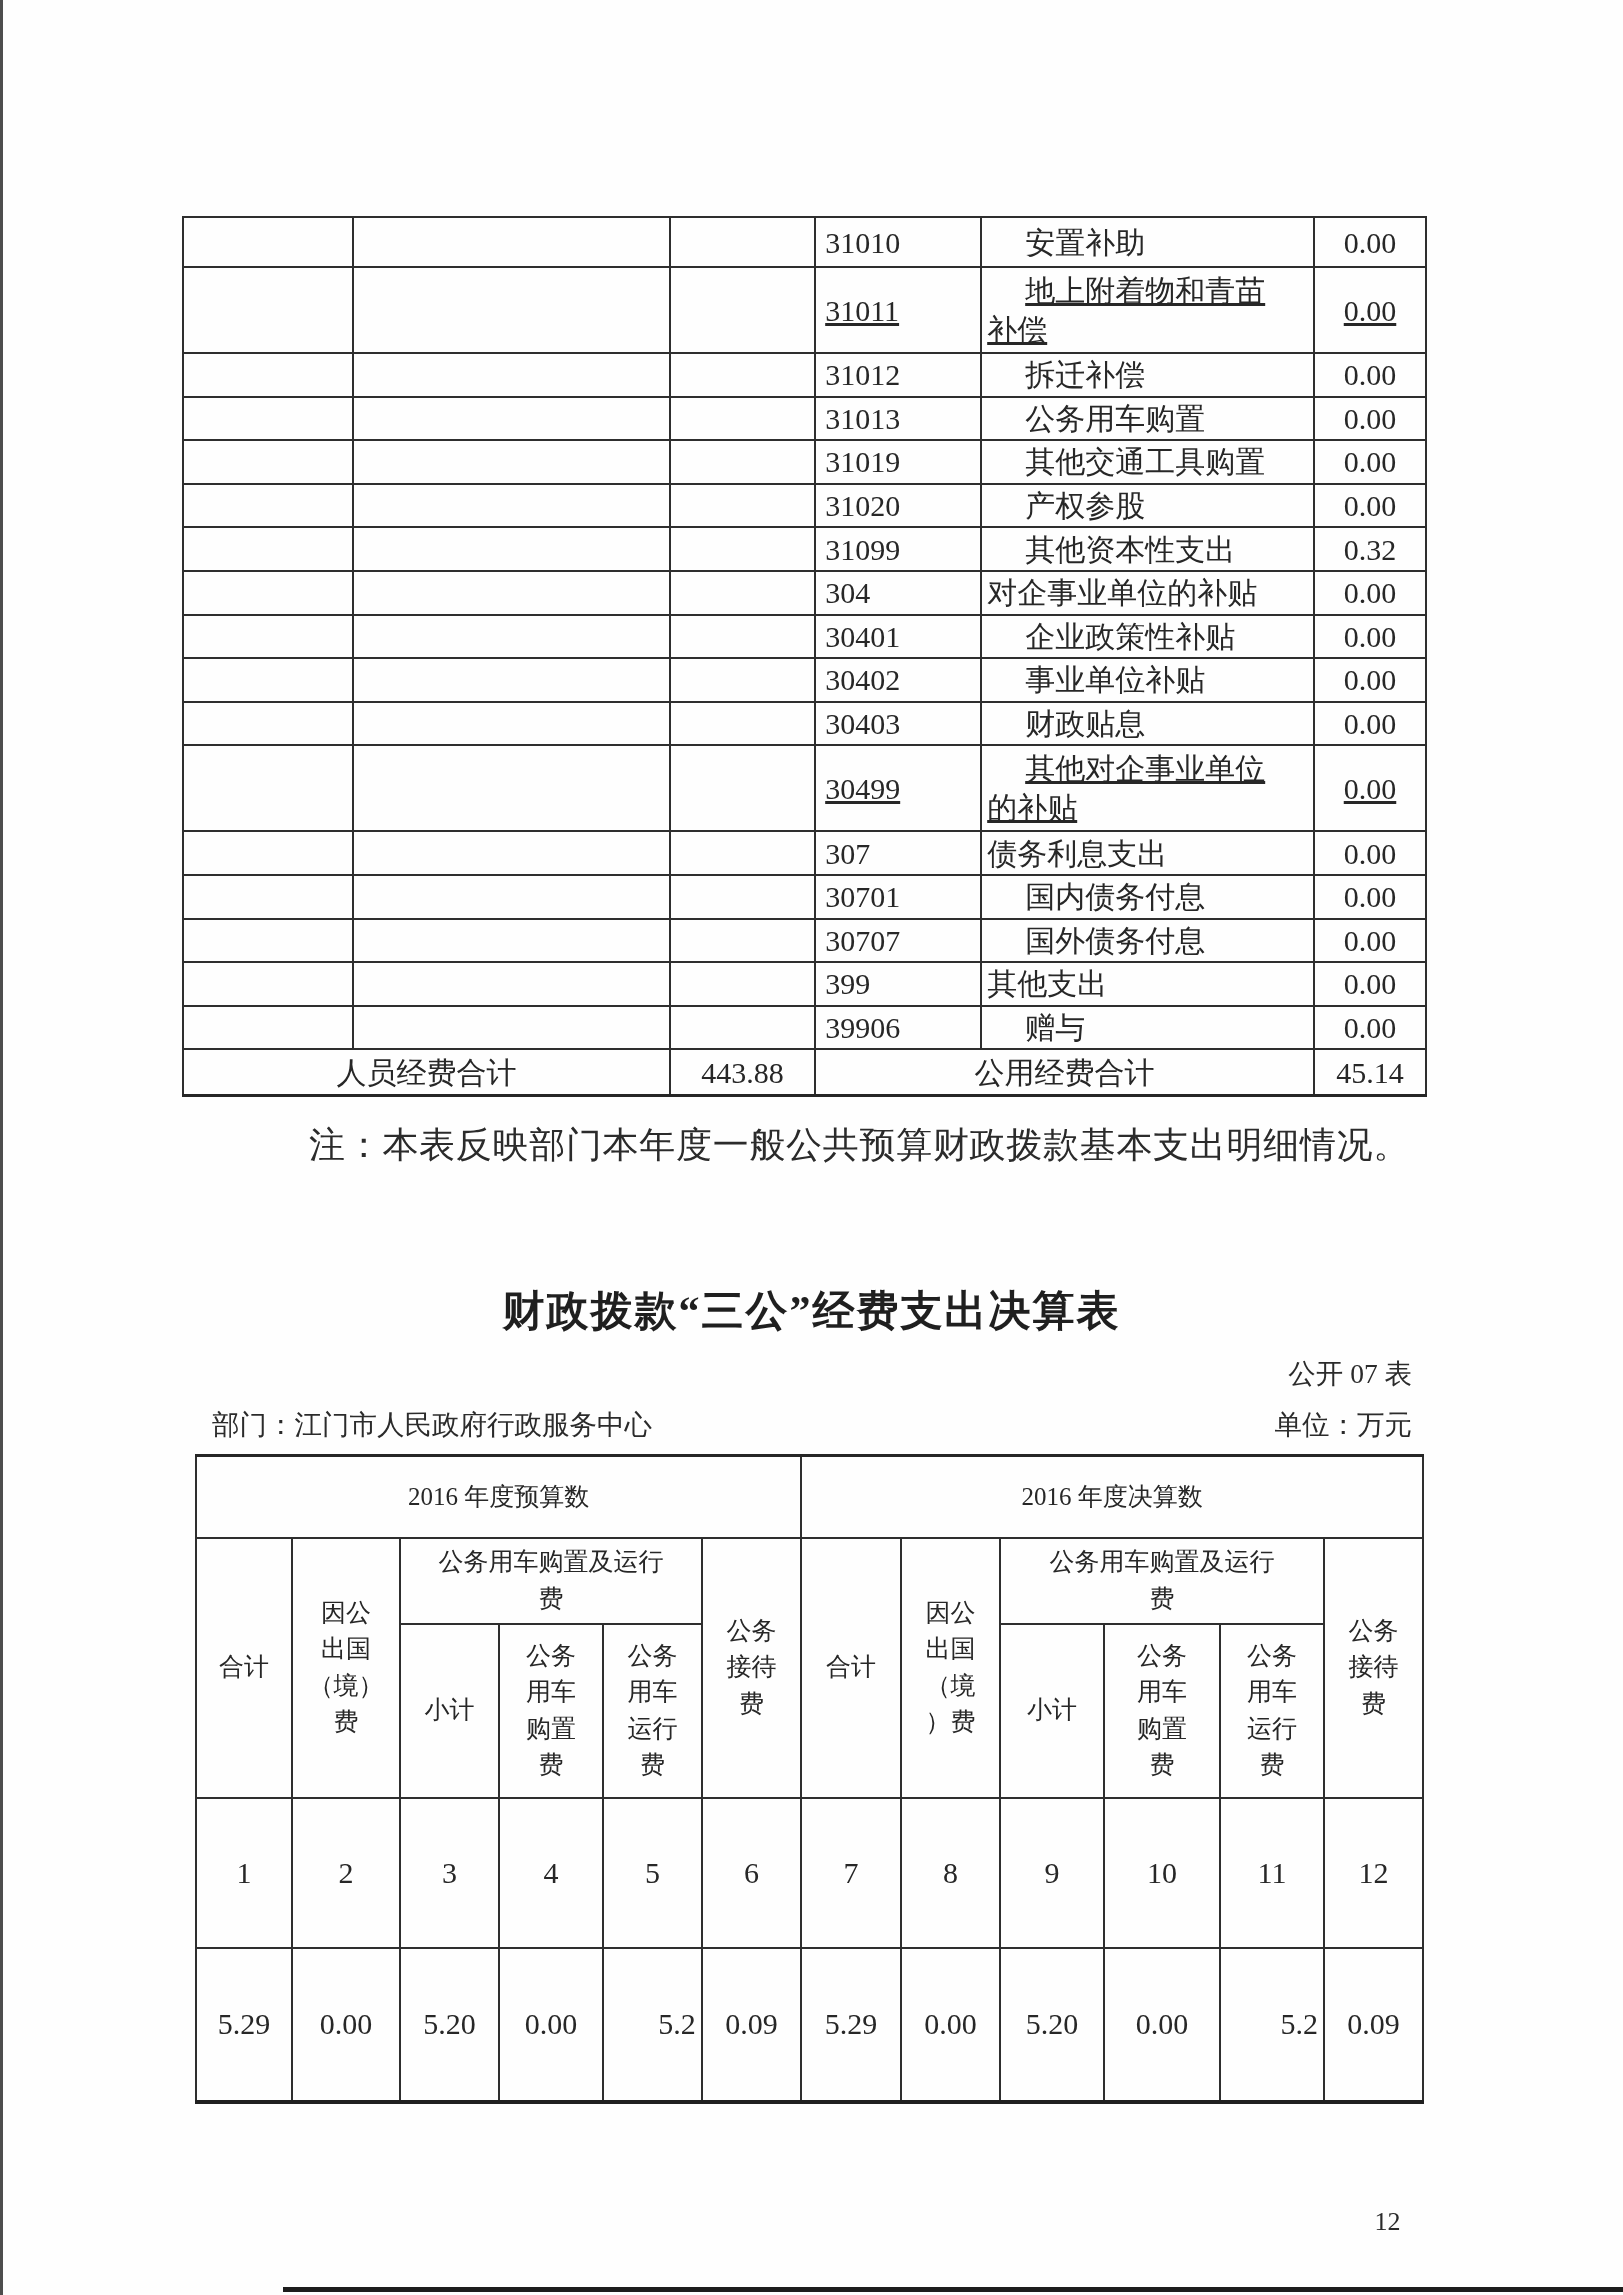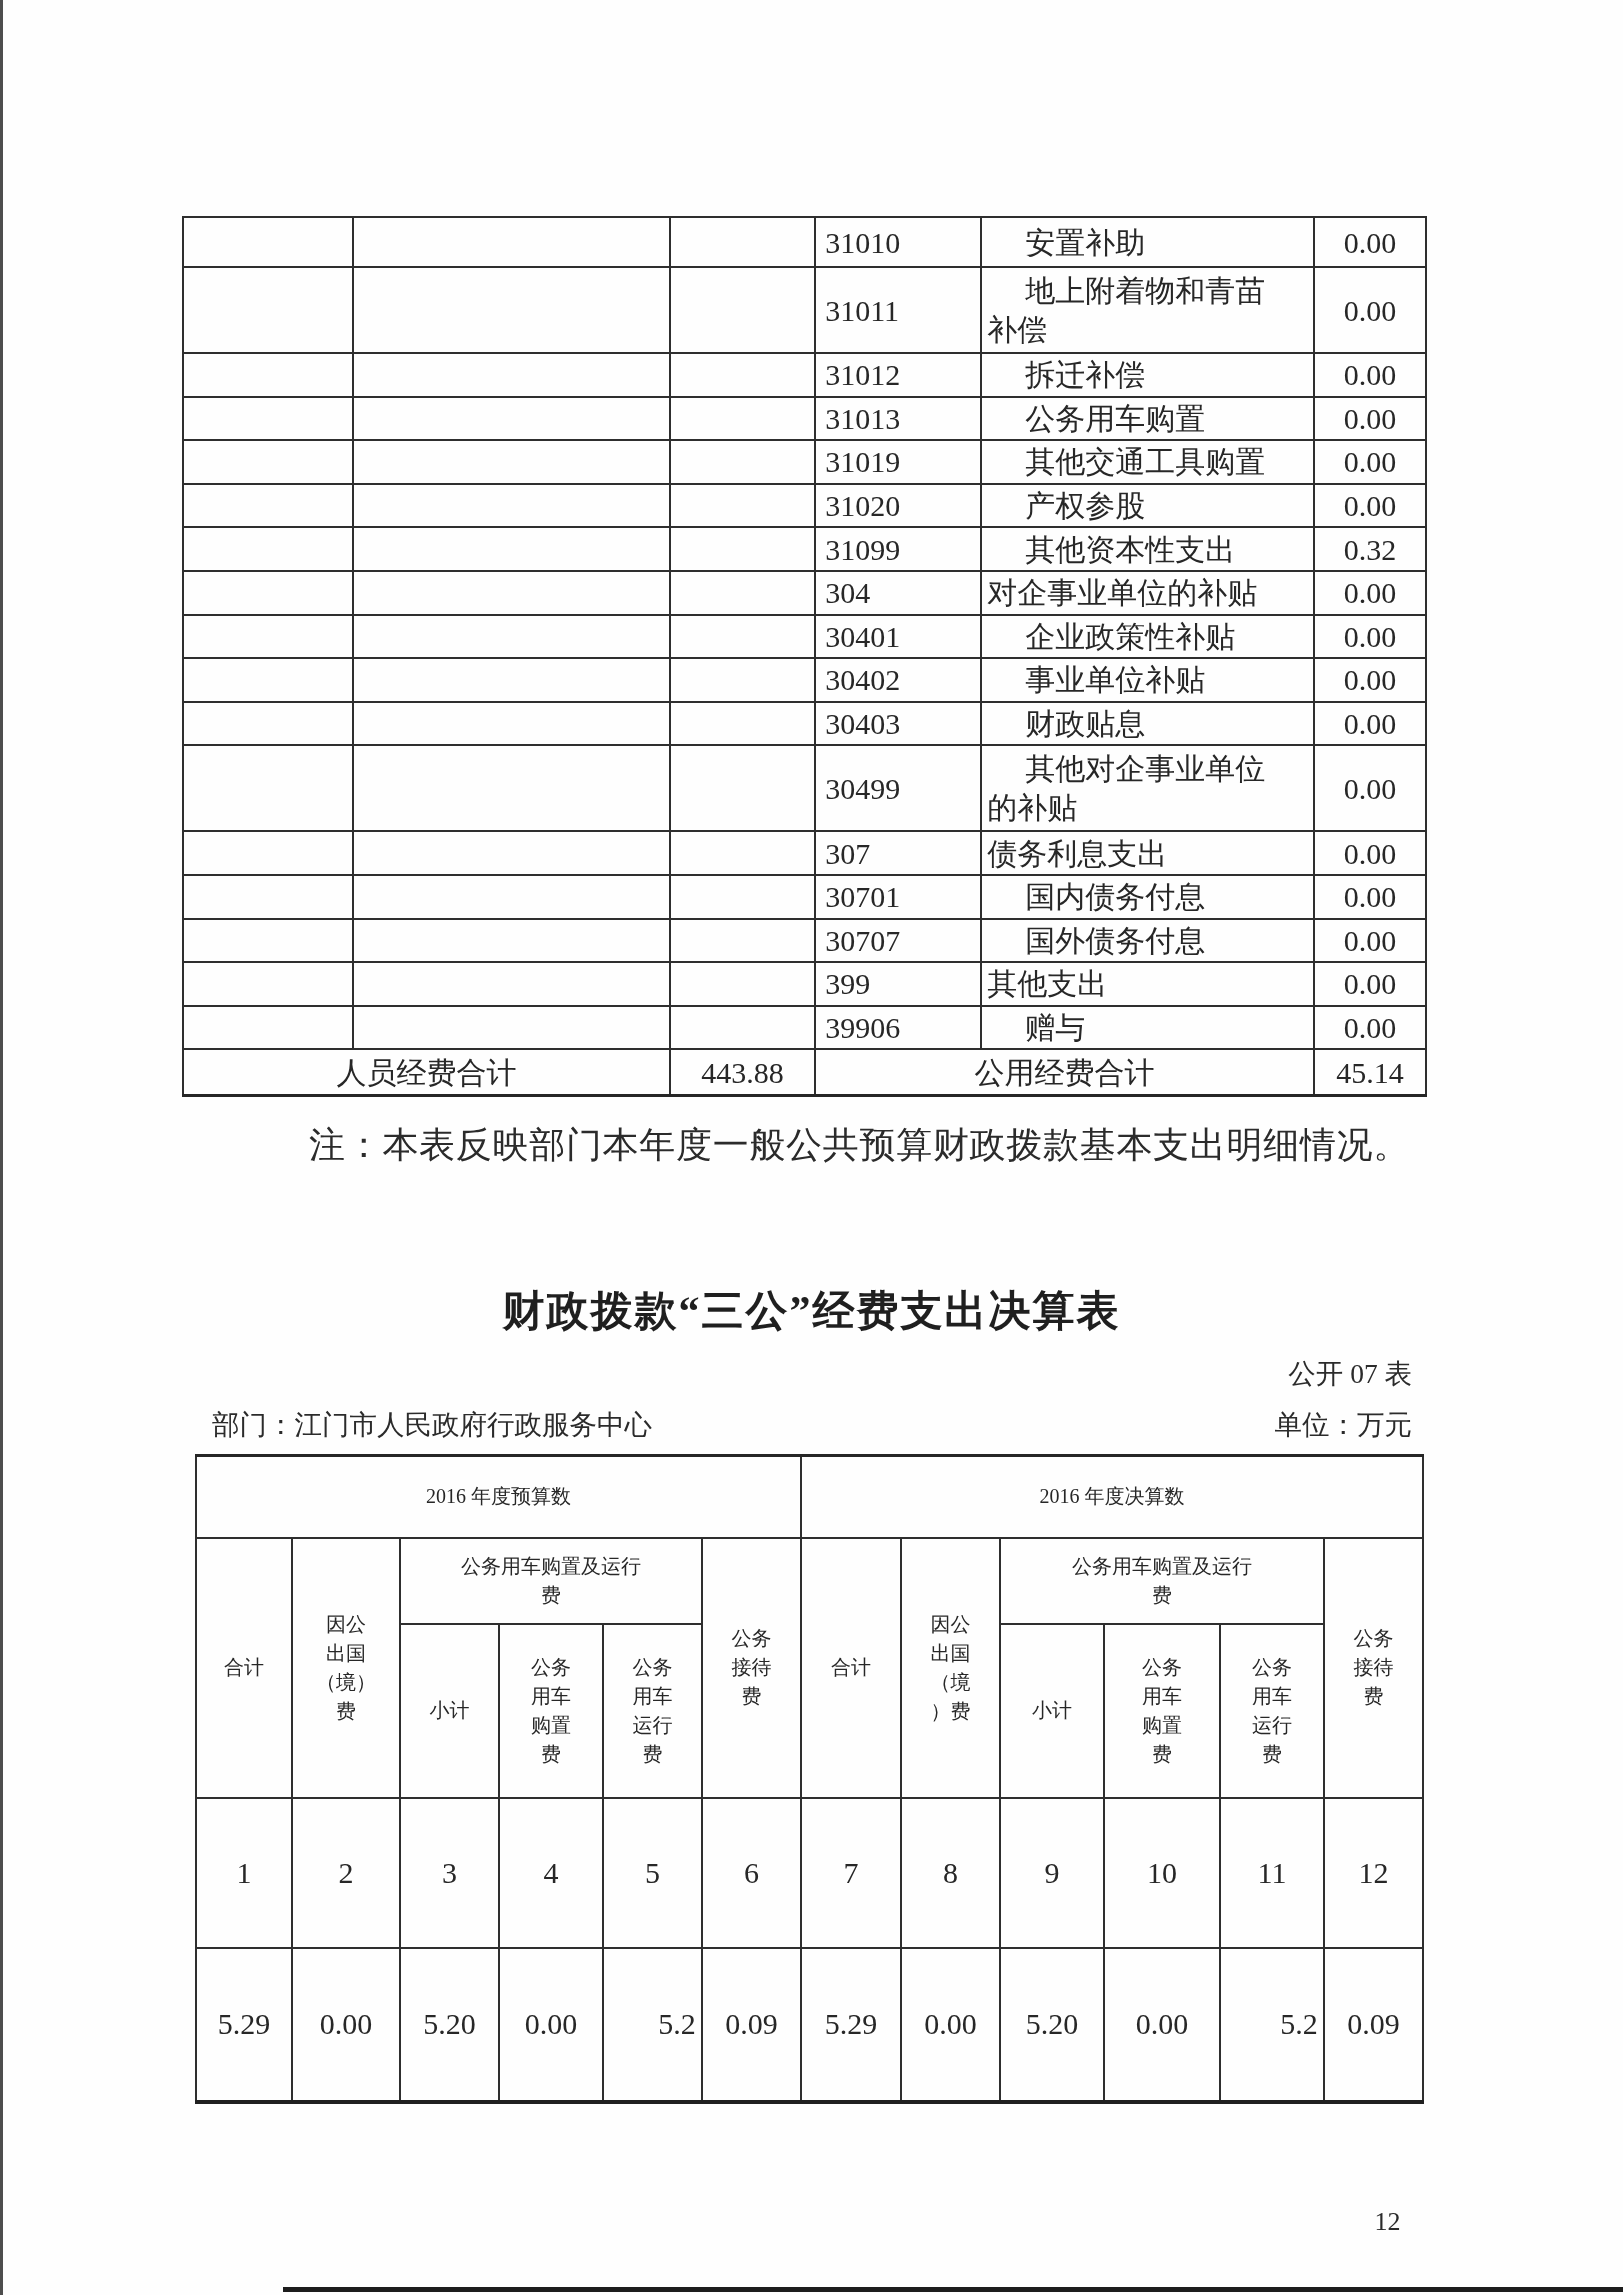--- a/index.html
+++ b/index.html
@@ -24,21 +24,21 @@
     border:2px solid #2e2e2e; border-bottom:3.9px solid #262626;
   }
   .t1 td {
     border:2px solid #2e2e2e;
     font-size:30px; line-height:1.3;
     vertical-align:middle; overflow:hidden;
     white-space:pre-line;
   }
   .t1 tr       { height:28px; }
   .t1 tr.first { height:50px;padding-left:9px; }
-  .t1 tr.tall  { height:86px; }
+  .t1 tr.tall  { height:86px;text-decoration:underline; }
   .t1 tr.totals{ height:46px;padding-left:16px; }
   .t1 .code { padding-left:9.2px; text-align:left; }
   .t1 .name { padding:1.3px 6.5px 1.3px 5.2px; text-align:left; }
   .t1 .name.indent { text-indent:38px; }
   .t1 .val  { text-align:center; }
   .t1 tr.totals td { text-align:center; }
 
   
   .note {
     position:absolute; left:278px; top:1121px;
@@ -62,21 +62,21 @@
     font-size:27.5px; color:#2b2b2b;
   }
 
   
   .t2 {
     position:absolute; left:195px; top:1454px; width:1229px;
     border:2.6px solid #2a2a2a; border-top:3.9px solid #262626; border-bottom:4.6px solid #202020;
   }
   .t2 td {
     border:2px solid #2e2e2e;
-    font-size:20px; line-height:1.45;
+    font-size:25px; line-height:1.45;
     text-align:center; vertical-align:middle;
     white-space:pre-line; overflow:hidden;
     padding:0;
   }
   .t2 tr.r1  { height:82px; }
   .t2 tr.r2a { height:86px; }
   .t2 tr.r2b { height:174px; }
   .t2 tr.r3  { height:150px; }
   .t2 tr.r4  { height:154px; }
   .t2 tr.r3 td, .t2 tr.r4 td { font-size:30px; }

